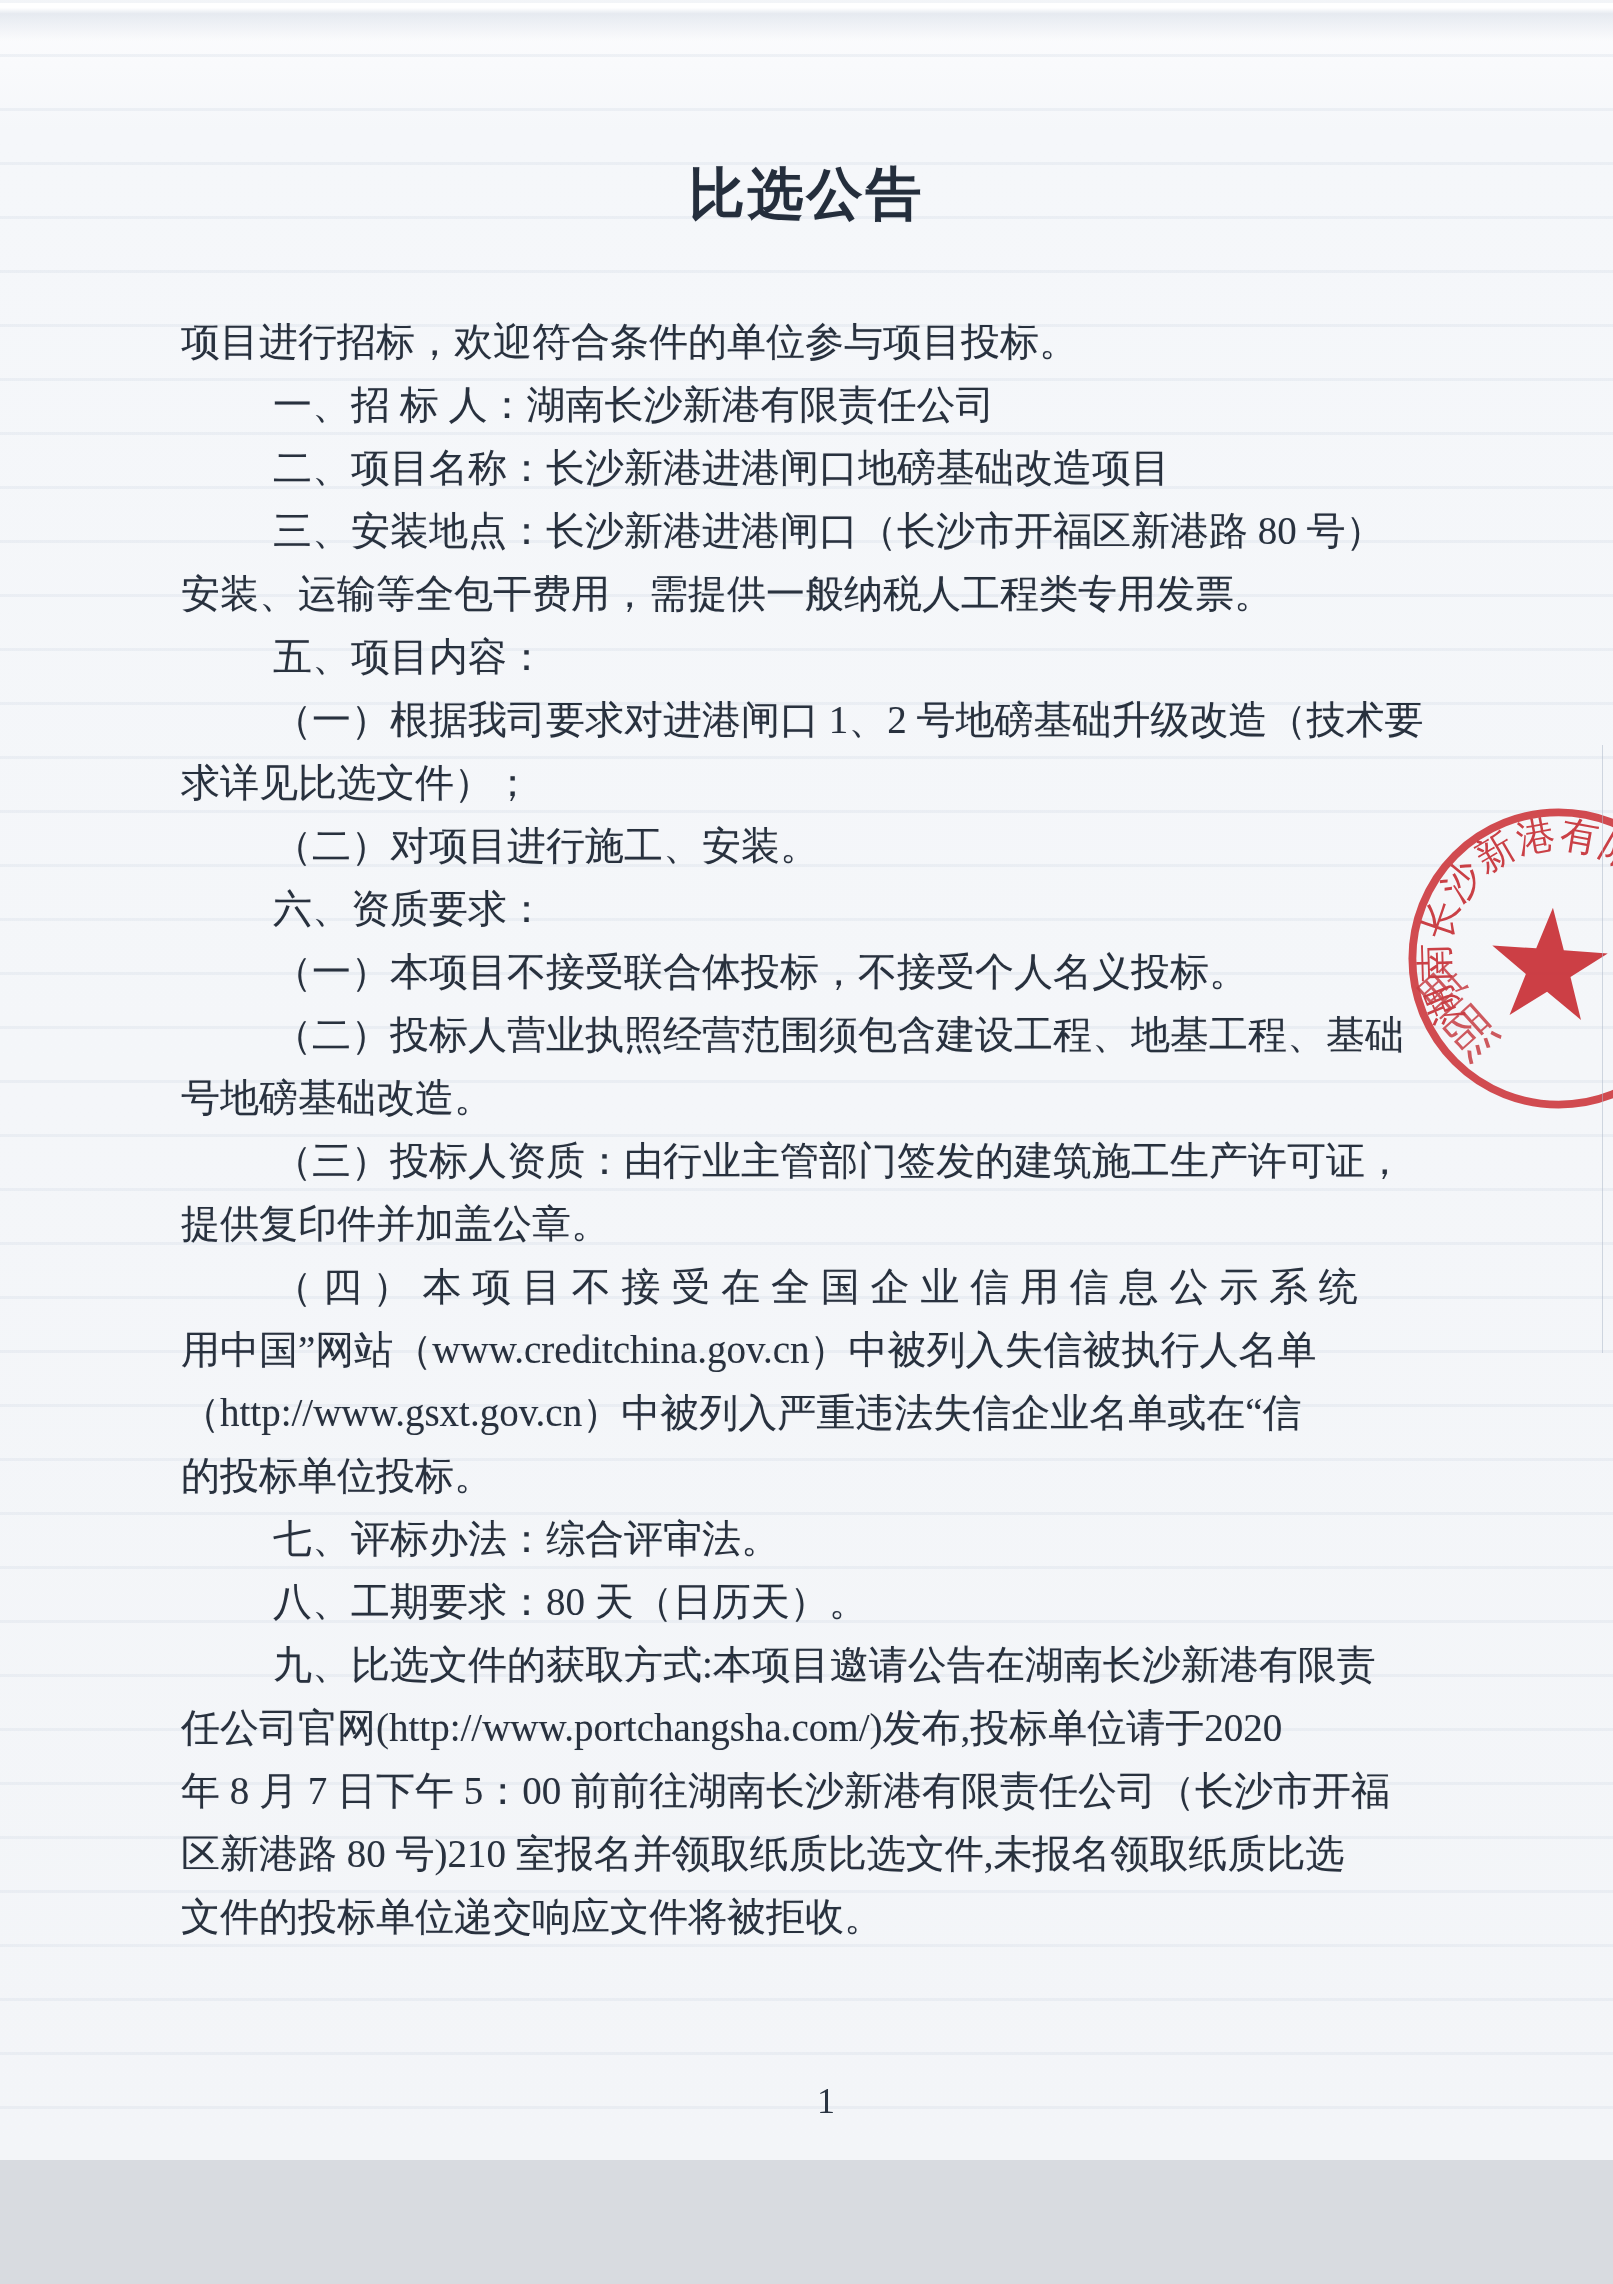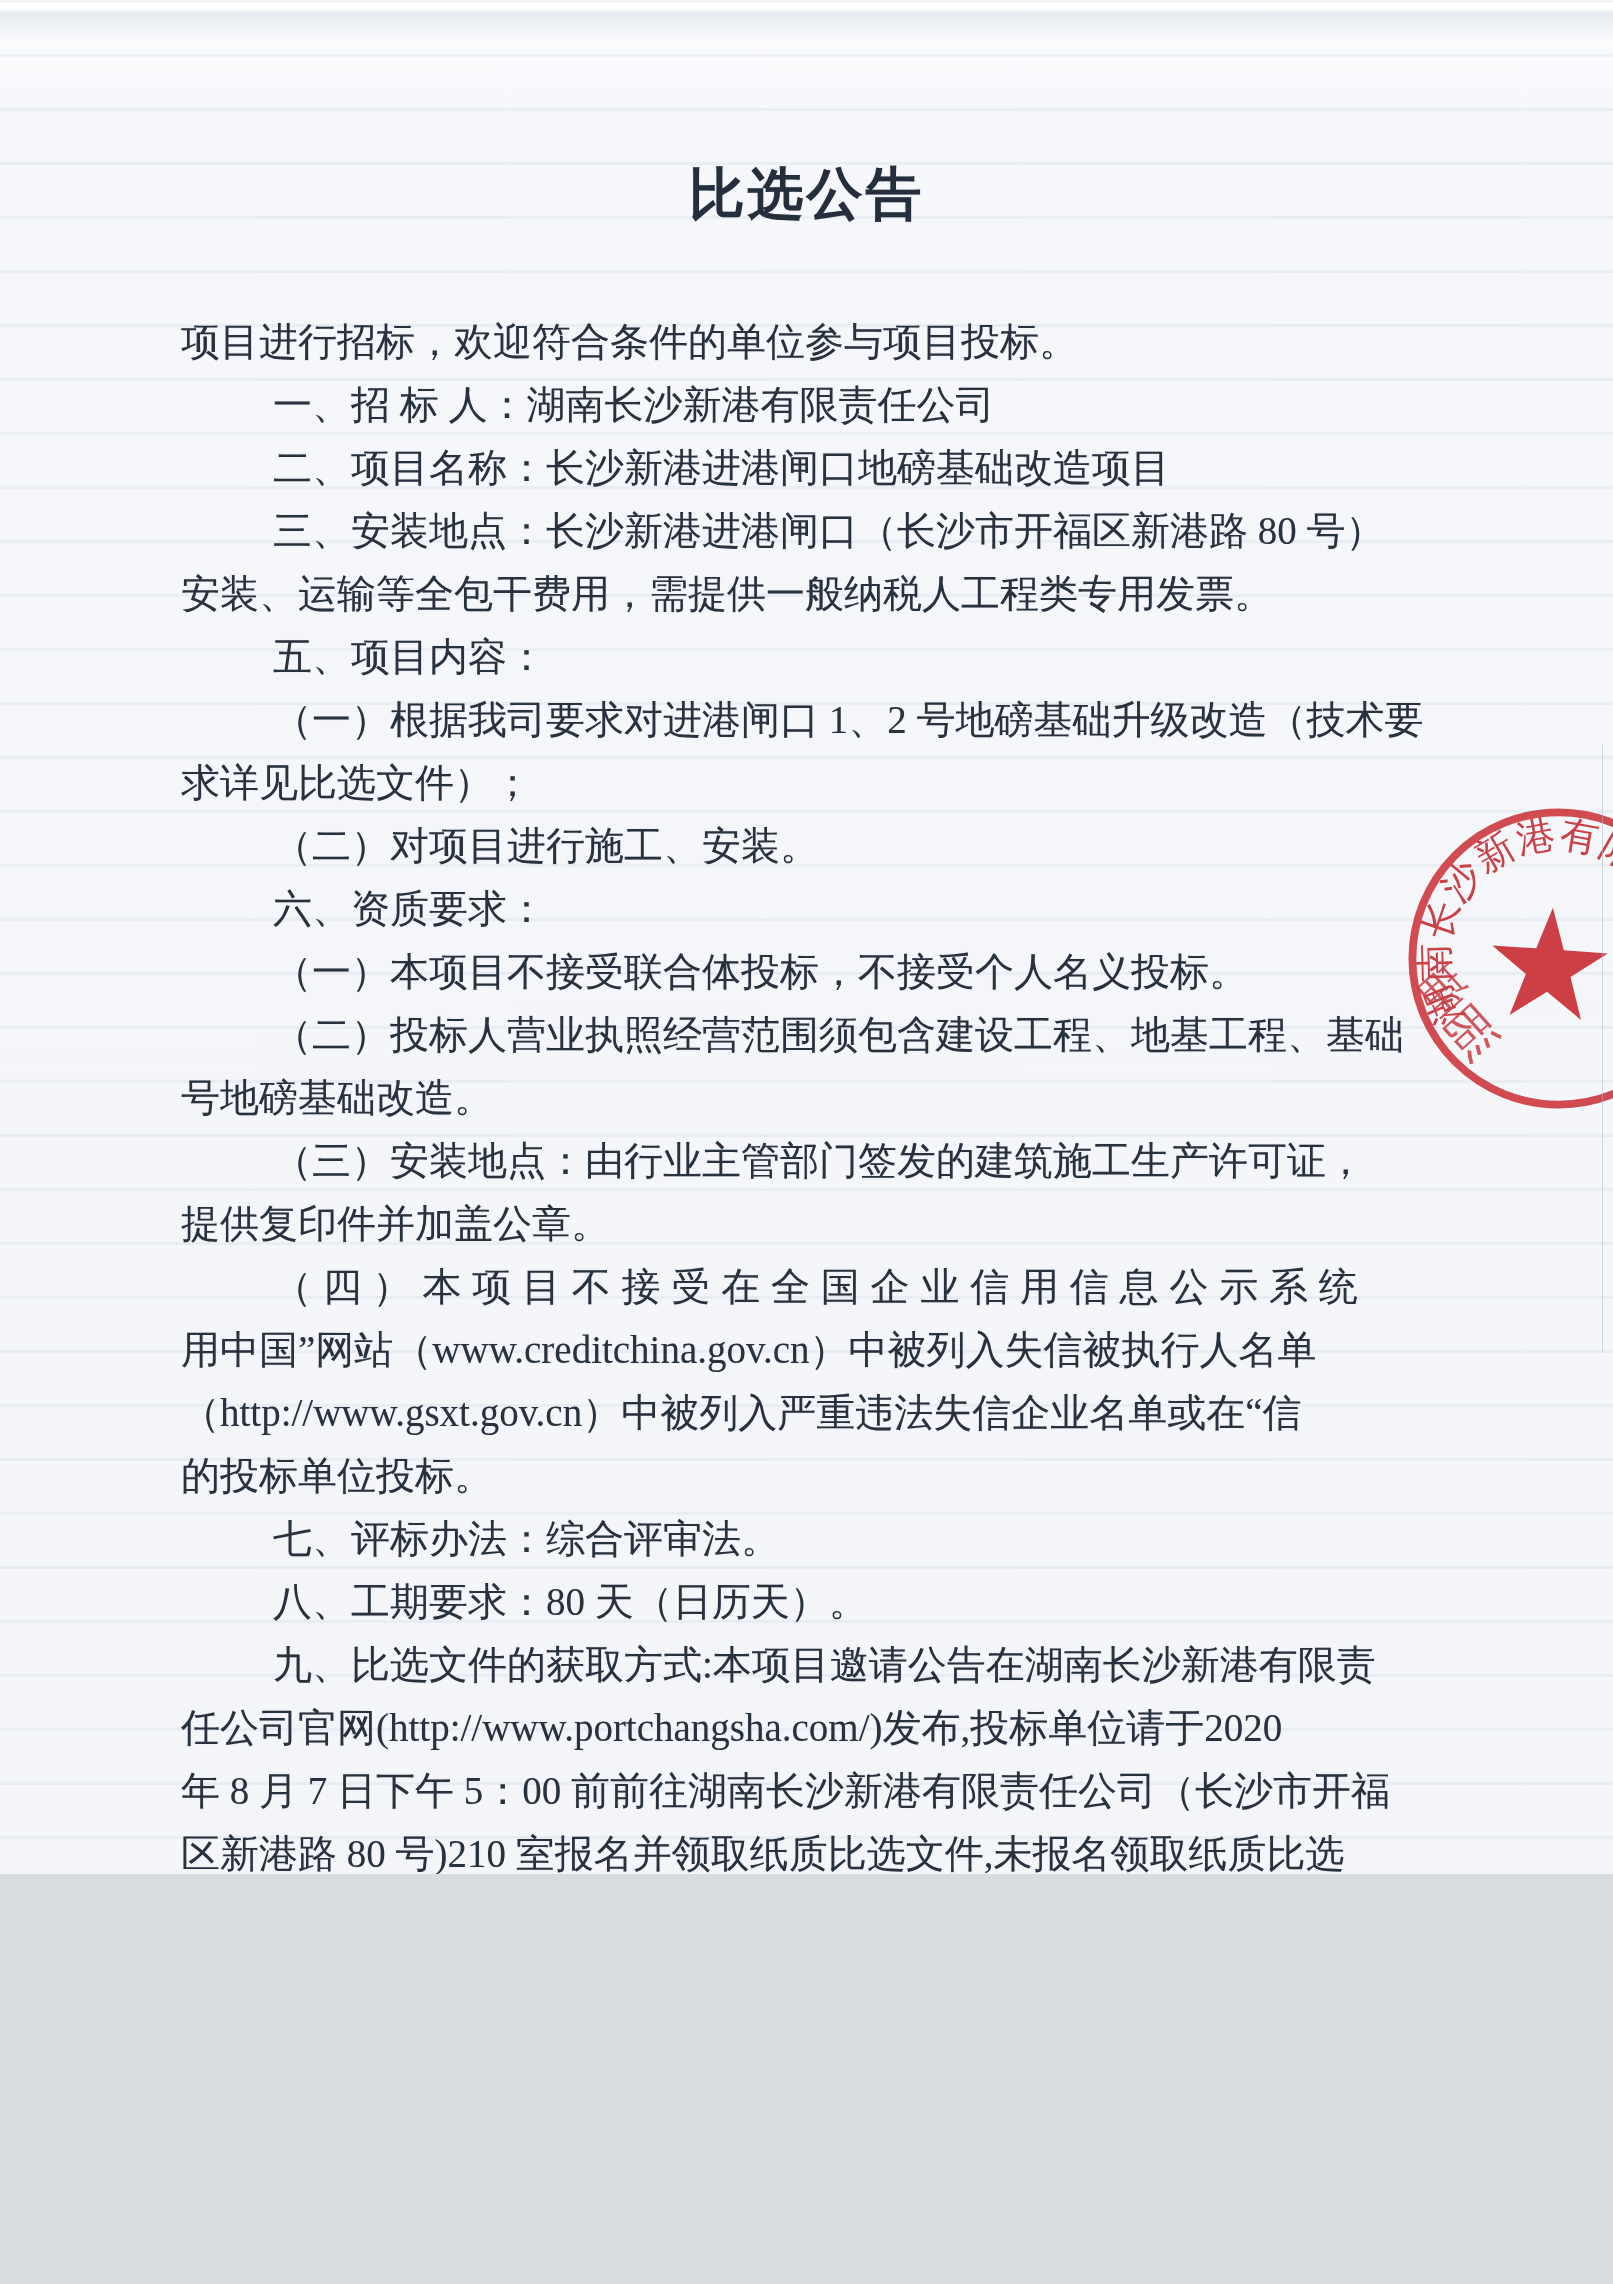--- a/index.html
+++ b/index.html
@@ -1,18 +1,18 @@
 <!DOCTYPE html>
 <html><head>
 <meta charset="utf-8">
 <style>
   html,body{margin:0;padding:0;background:#d8dbe0;}
   .page{
     position:relative;
-    width:1613px;height:1874px;
+    width:1613px;height:2160px;
     margin:0 auto;
     background:linear-gradient(180deg,#fdfdfe 0%,#f5f7fa 6%,#f4f6f9 50%,#f3f5f8 100%);
     overflow:hidden;
     font-family:"Liberation Serif","DejaVu Serif",serif;
     color:#28313e;
   }
   
   .page::before{
     content:"";position:absolute;inset:0;pointer-events:none;
     background:
@@ -63,21 +63,21 @@
       <div class="line ind">三、安装地点：长沙新港进港闸口（长沙市开福区新港路 80 号）</div>
       <div class="line">安装、运输等全包干费用，需提供一般纳税人工程类专用发票。</div>
       <div class="line ind">五、项目内容：</div>
       <div class="line ind">（一）根据我司要求对进港闸口 1、2 号地磅基础升级改造（技术要</div>
       <div class="line">求详见比选文件）；</div>
       <div class="line ind">（二）对项目进行施工、安装。</div>
       <div class="line ind">六、资质要求：</div>
       <div class="line ind">（一）本项目不接受联合体投标，不接受个人名义投标。</div>
       <div class="line ind">（二）投标人营业执照经营范围须包含建设工程、地基工程、基础</div>
       <div class="line">号地磅基础改造。</div>
-      <div class="line ind">（三）安装地点：由行业主管部门签发的建筑施工生产许可证，</div>
+      <div class="line ind">（三）投标人资质：由行业主管部门签发的建筑施工生产许可证，</div>
       <div class="line">提供复印件并加盖公章。</div>
       <div class="line ind wide">（四）本项目不接受在全国企业信用信息公示系统</div>
       <div class="line">用中国”网站（www.creditchina.gov.cn）中被列入失信被执行人名单</div>
       <div class="line">（http://www.gsxt.gov.cn）中被列入严重违法失信企业名单或在“信</div>
       <div class="line">的投标单位投标。</div>
       <div class="line ind">七、评标办法：综合评审法。</div>
       <div class="line ind">八、工期要求：80 天（日历天）。</div>
       <div class="line ind">九、比选文件的获取方式:本项目邀请公告在湖南长沙新港有限责</div>
       <div class="line">任公司官网(http://www.portchangsha.com/)发布,投标单位请于2020</div>
       <div class="line">年 8 月 7 日下午 5：00 前前往湖南长沙新港有限责任公司（长沙市开福</div>

